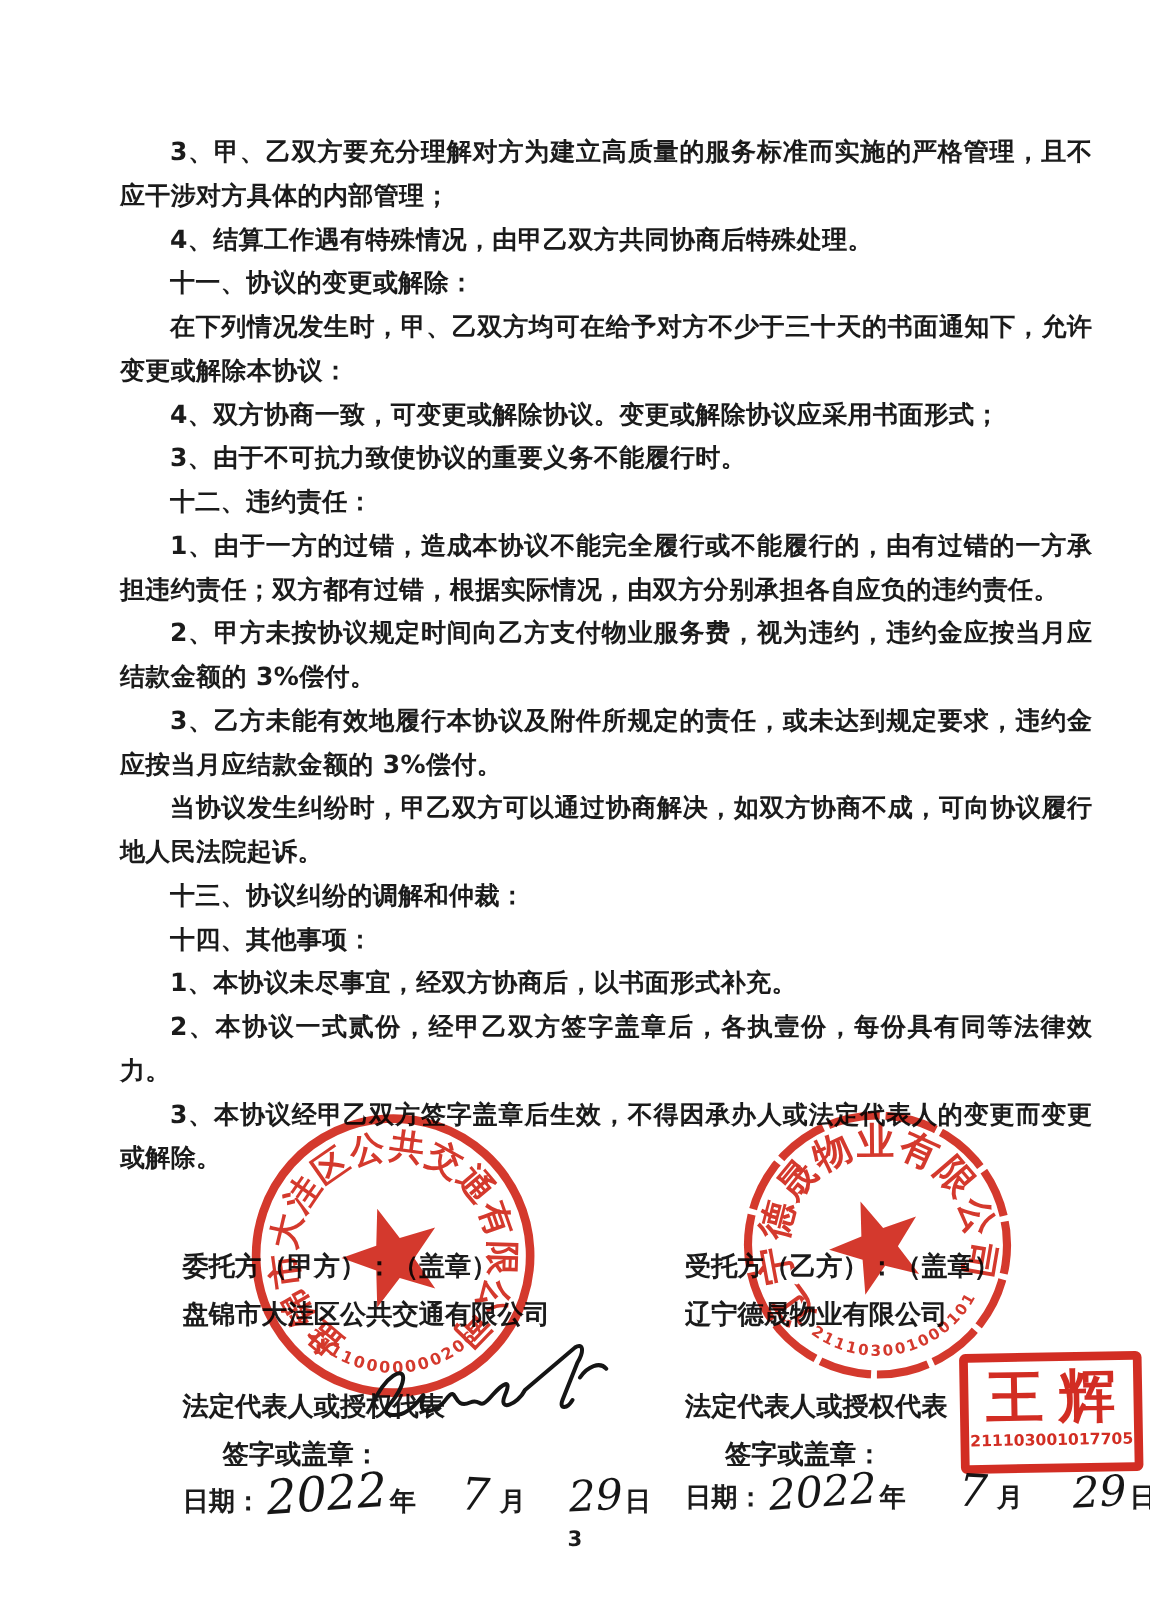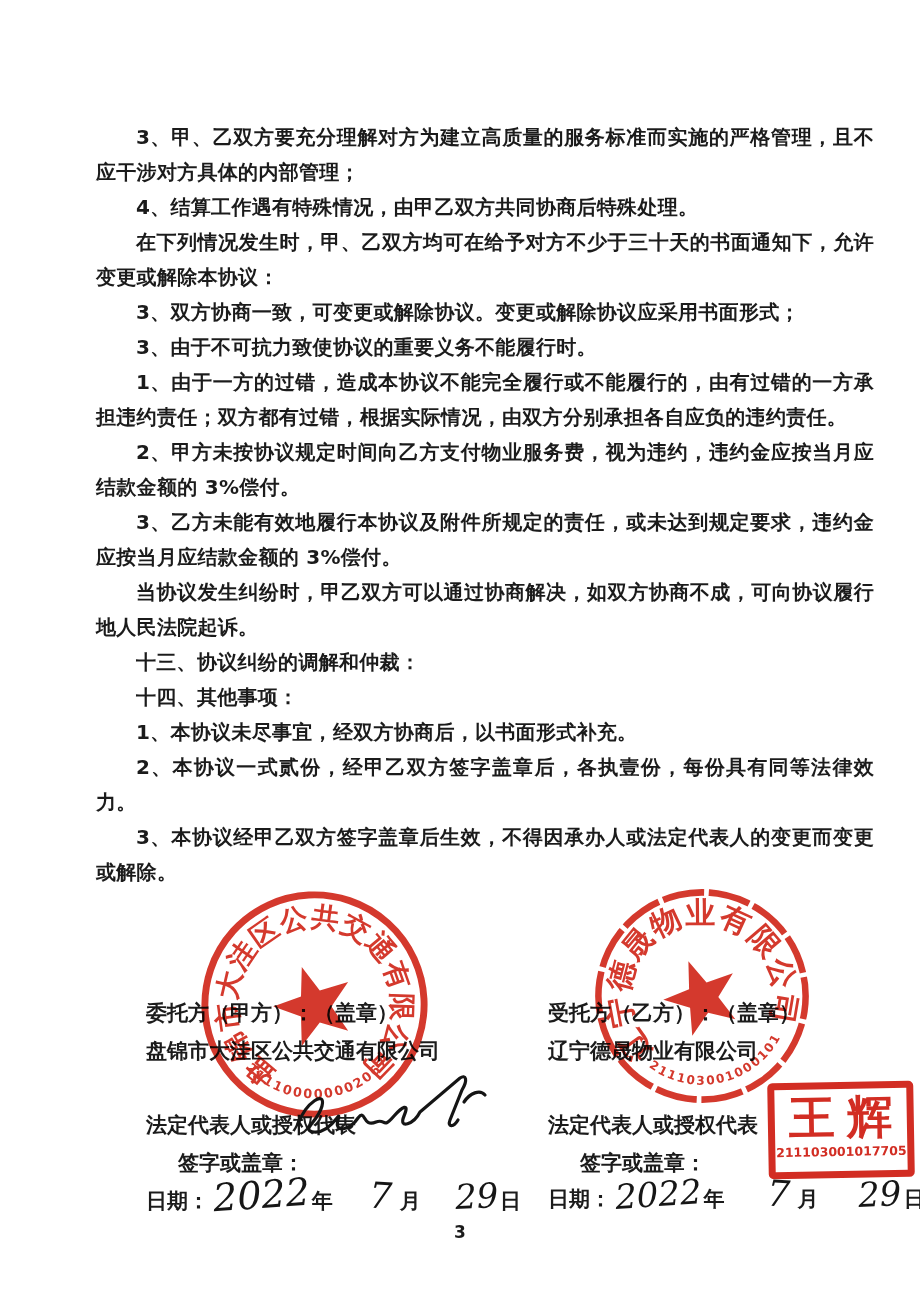--- a/index.html
+++ b/index.html
@@ -12,21 +12,20 @@
     color:#1b1b1b;
   }
   
   .content{
     position:absolute;
     left:96px;top:104px;width:778px;
     font-size:20px;font-weight:700;
     line-height:35px;
     letter-spacing:0.3px;
     text-align:justify;
-    margin-top:16px;
   }
   .content p{margin:0;text-indent:2em;}
 
   
   .sig{position:absolute;font-size:21px;font-weight:700;line-height:26px;}
   .sig-left{left:146px;top:1000px;width:400px;}
   .sig-right{left:548px;top:1000px;width:360px;}
   .sig .row{position:absolute;left:0;white-space:nowrap;}
   .row-party{top:0;}
   .row-company{top:38px;}
@@ -76,23 +75,25 @@
   }
 </style>
 </head>
 <body>
 
 <div class="page">
 
   <div class="content">
     <p>3、甲、乙双方要充分理解对方为建立高质量的服务标准而实施的严格管理，且不应干涉对方具体的内部管理；</p>
     <p>4、结算工作遇有特殊情况，由甲乙双方共同协商后特殊处理。</p>
+    <p>十一、协议的变更或解除：</p>
     <p>在下列情况发生时，甲、乙双方均可在给予对方不少于三十天的书面通知下，允许变更或解除本协议：</p>
-    <p>3、双方协商一致，可变更或解除协议。变更或解除协议应采用书面形式；</p>
+    <p>4、双方协商一致，可变更或解除协议。变更或解除协议应采用书面形式；</p>
     <p>3、由于不可抗力致使协议的重要义务不能履行时。</p>
+    <p>十二、违约责任：</p>
     <p>1、由于一方的过错，造成本协议不能完全履行或不能履行的，由有过错的一方承担违约责任；双方都有过错，根据实际情况，由双方分别承担各自应负的违约责任。</p>
     <p>2、甲方未按协议规定时间向乙方支付物业服务费，视为违约，违约金应按当月应结款金额的 3%偿付。</p>
     <p>3、乙方未能有效地履行本协议及附件所规定的责任，或未达到规定要求，违约金应按当月应结款金额的 3%偿付。</p>
     <p>当协议发生纠纷时，甲乙双方可以通过协商解决，如双方协商不成，可向协议履行地人民法院起诉。</p>
     <p>十三、协议纠纷的调解和仲裁：</p>
     <p>十四、其他事项：</p>
     <p>1、本协议未尽事宜，经双方协商后，以书面形式补充。</p>
     <p>2、本协议一式贰份，经甲乙双方签字盖章后，各执壹份，每份具有同等法律效力。</p>
     <p>3、本协议经甲乙双方签字盖章后生效，不得因承办人或法定代表人的变更而变更或解除。</p>
   </div>

